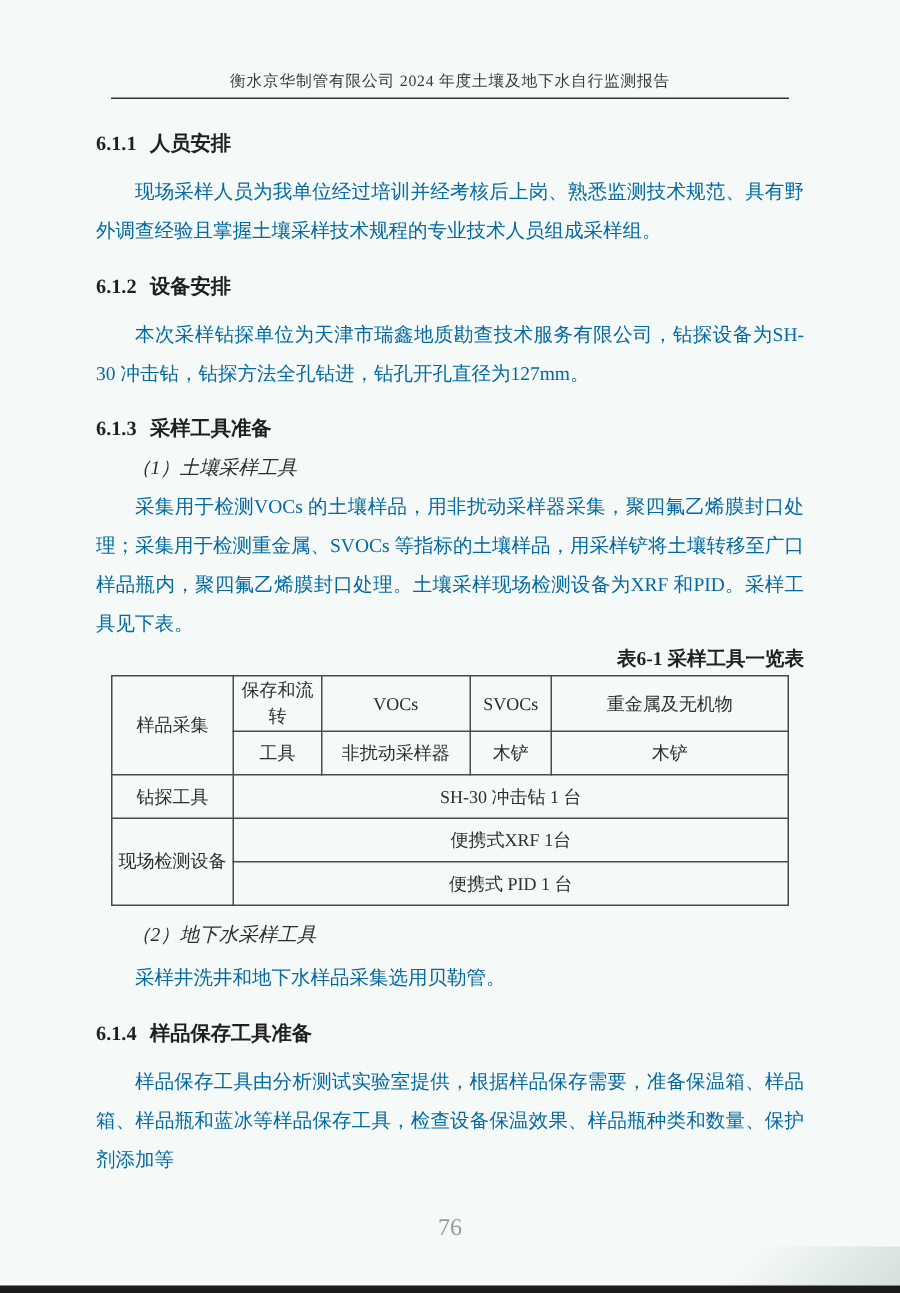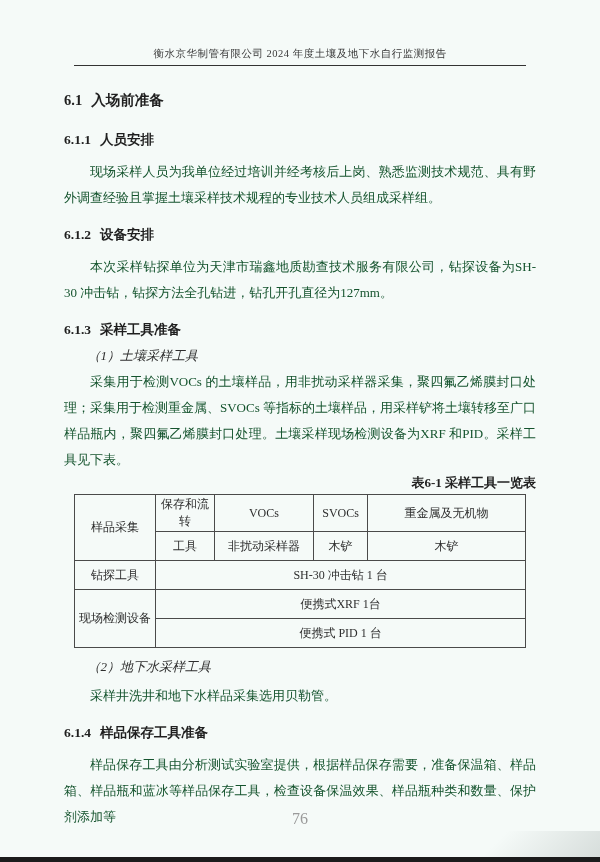--- a/index.html
+++ b/index.html
@@ -50,21 +50,21 @@
     line-height: 20px;
   }
   h3.sec.tight { margin-top: 14px; }
   .sec .num { margin-right: 9px; }
   p.body {
     margin: 9px 0 0 0;
     font-size: 13px;
     line-height: 26px;
     text-align: justify;
     text-indent: 2em;
-    color: #14532d;
+    color: #0369a1;
   }
   p.body.tight { margin-top: 6px; }
   p.item {
     margin: 9px 0 0 0;
     font-size: 13px;
     line-height: 14px;
     text-indent: 1.8em;
     color: #2e2e2e;
     font-style: italic;
   }
@@ -117,23 +117,20 @@
 <body>
 
 <div class="page">
 
   <div class="running-header">衡水京华制管有限公司 2024 年度土壤及地下水自行监测报告</div>
   <div class="header-rule"></div>
 
   <div class="content">
 
 
-    <h2 class="sec">
-      <span class="num">6.1</span><span>入场前准备</span>
-    </h2>
 
     <h3 class="sec">
       <span class="num">6.1.1</span><span>人员安排</span>
     </h3>
     <p class="body">现场采样人员为我单位经过培训并经考核后上岗、熟悉监测技术规范、具有野外调查经验且掌握土壤采样技术规程的专业技术人员组成采样组。</p>
 
     <h3 class="sec tight">
       <span class="num">6.1.2</span><span>设备安排</span>
     </h3>
     <p class="body">本次采样钻探单位为天津市瑞鑫地质勘查技术服务有限公司，钻探设备为SH-30 冲击钻，钻探方法全孔钻进，钻孔开孔直径为127mm。</p>

